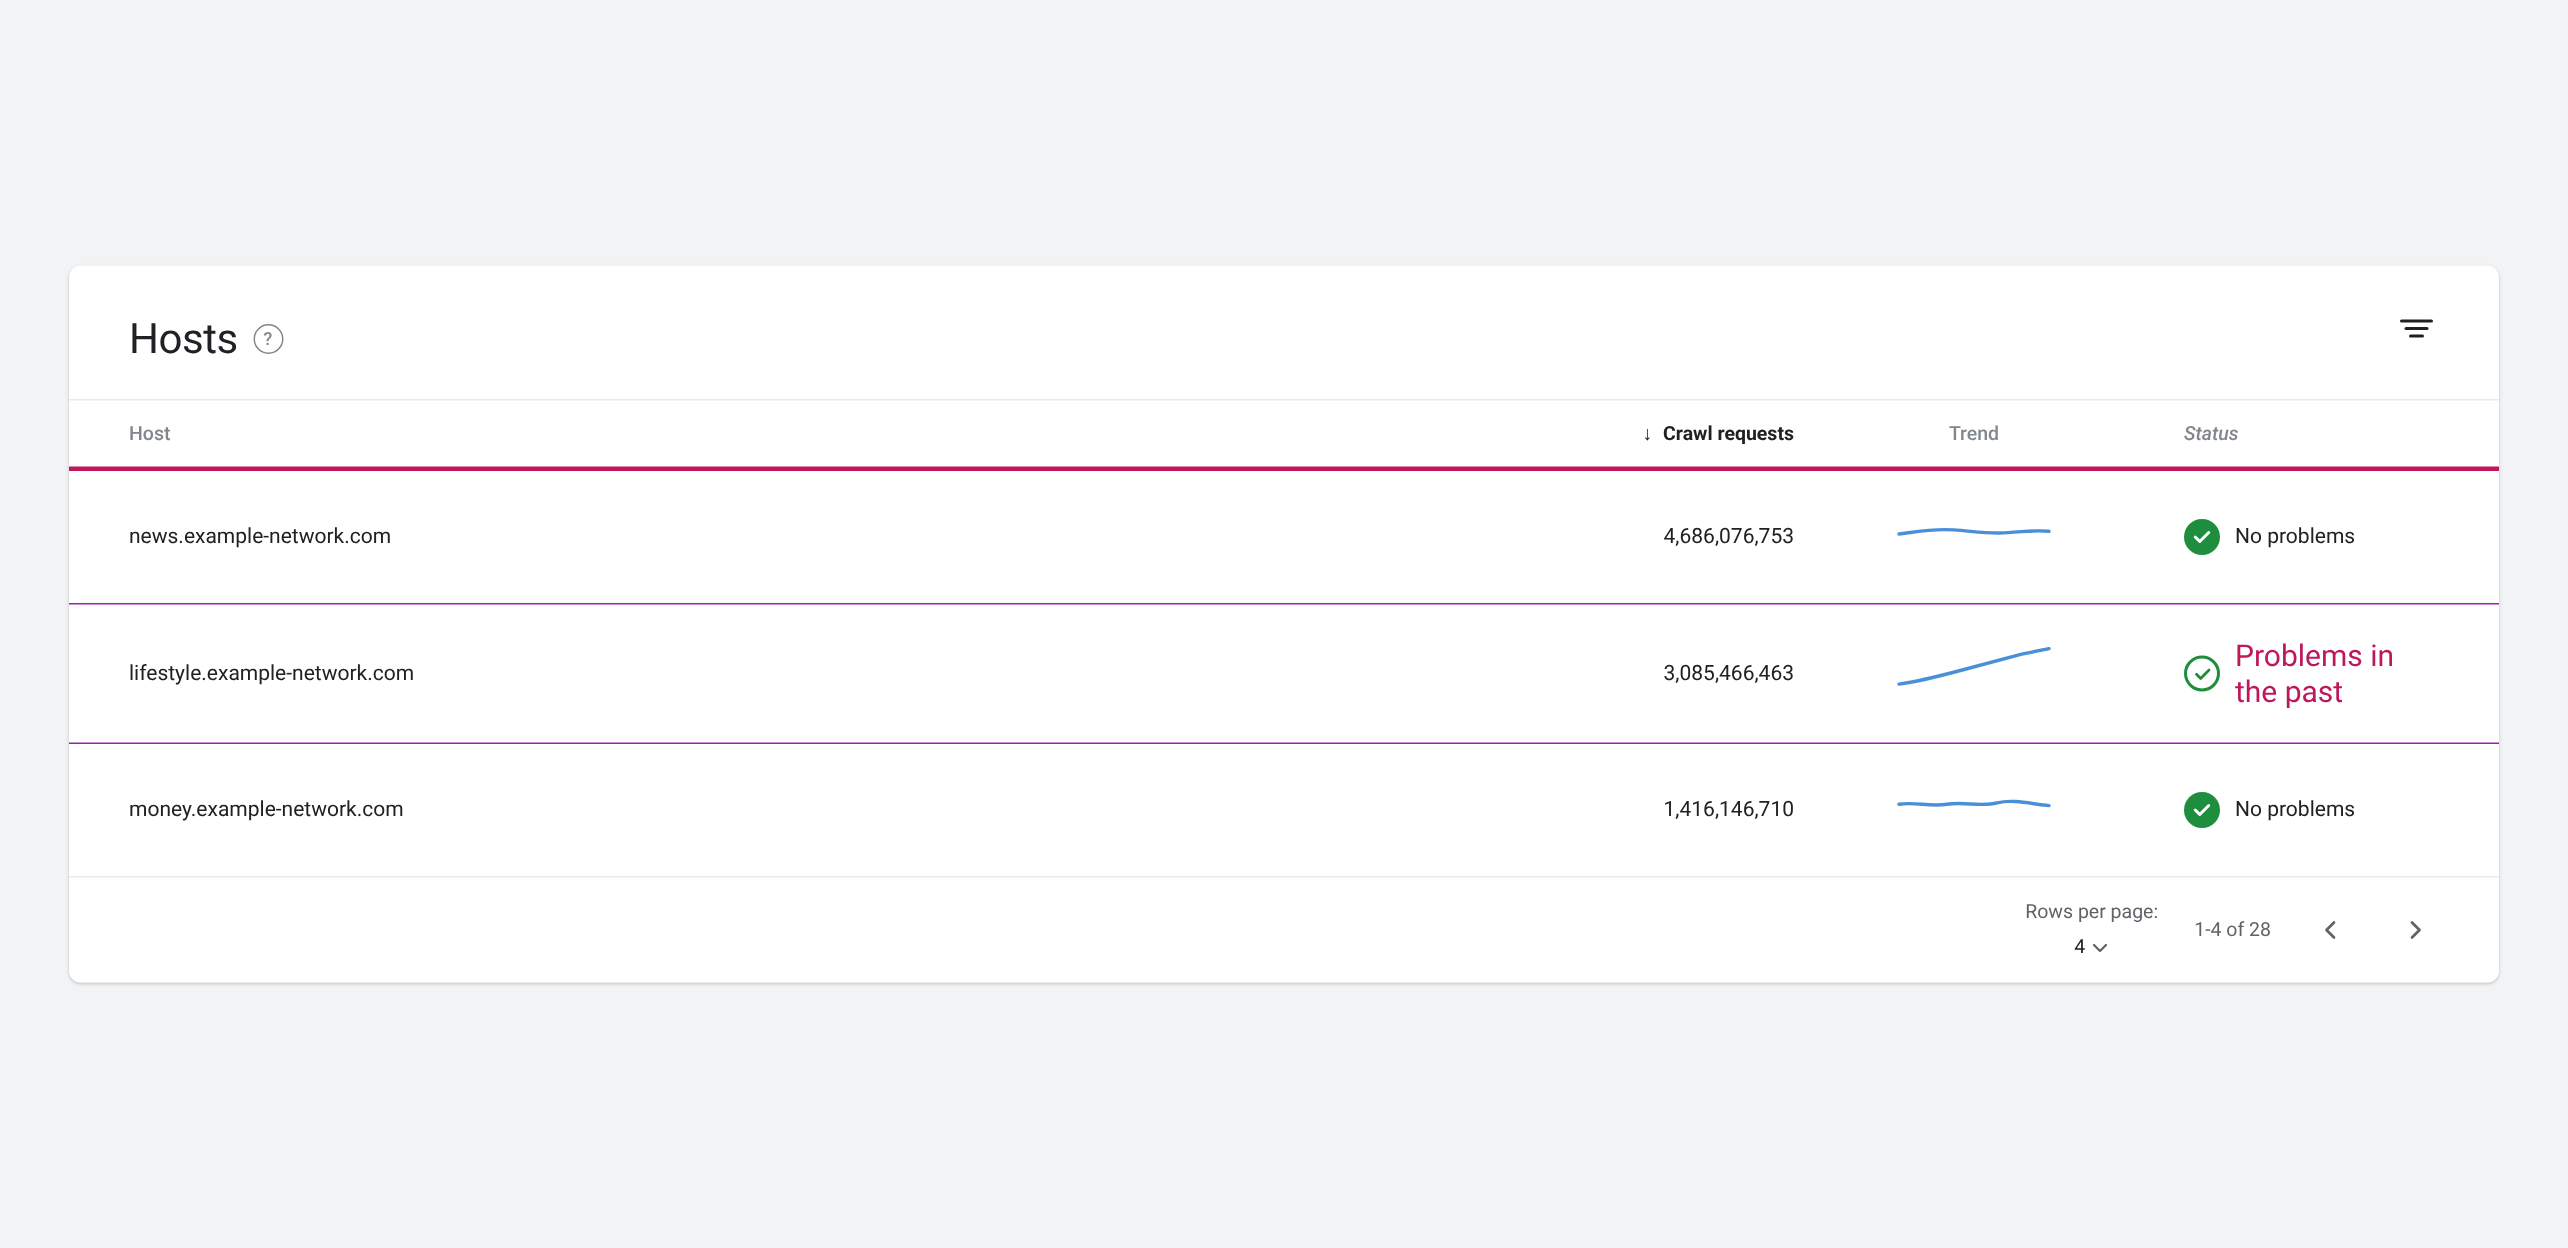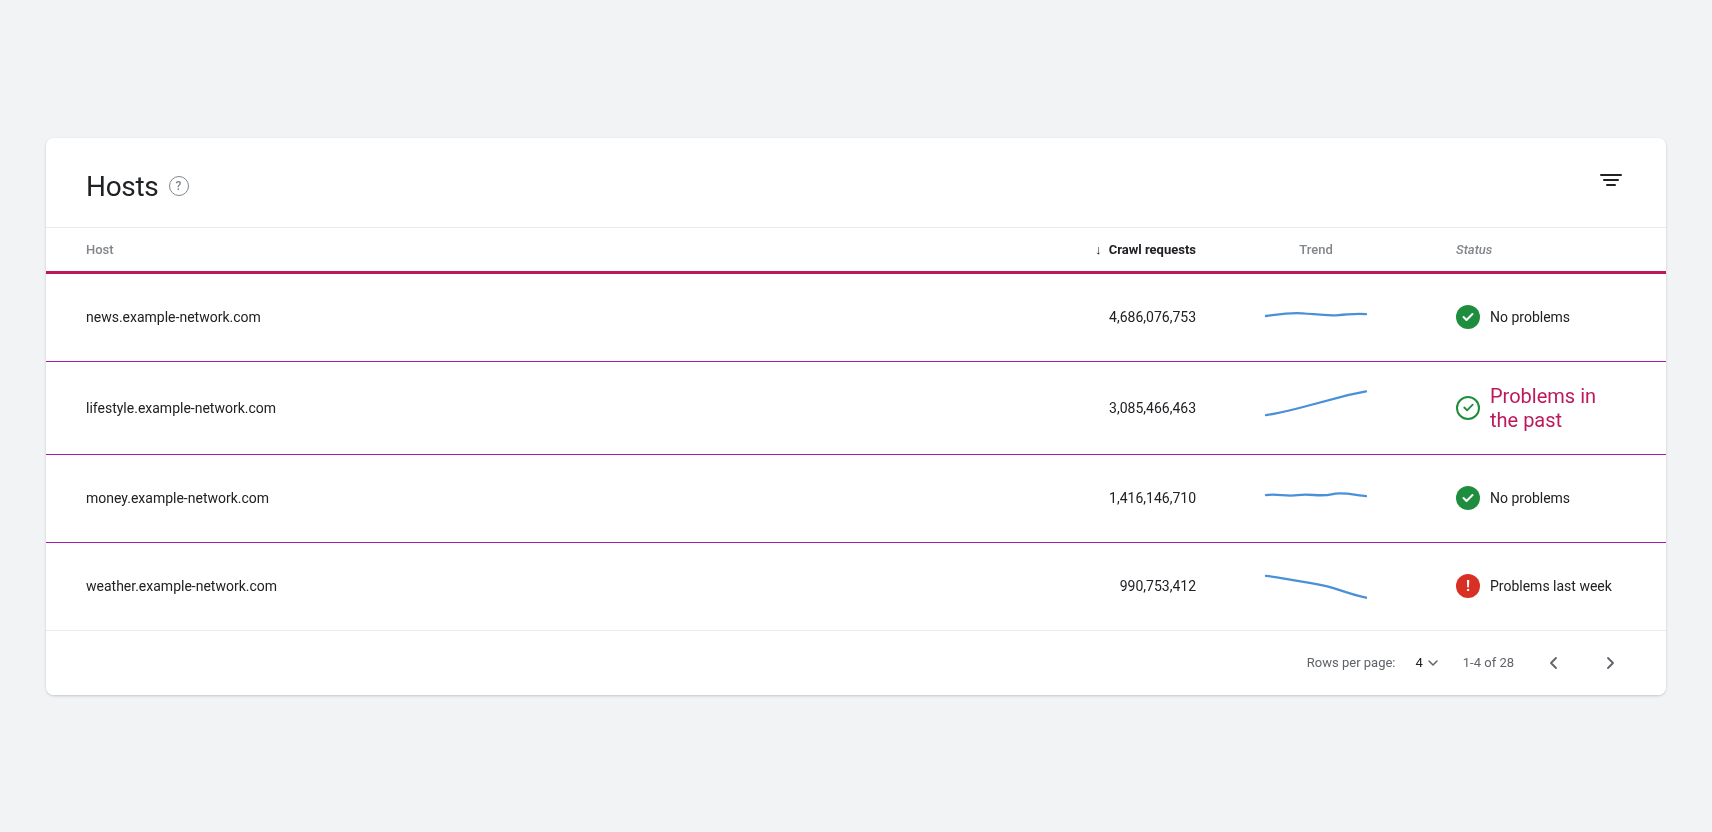--- a/index.html
+++ b/index.html
@@ -188,23 +188,24 @@
       align-items: center;
       justify-content: flex-end;
       padding: 16px 40px;
       border-top: 1px solid #e8eaed;
       gap: 24px;
       background: #fff;
     }
     .rows-per-page {
       display: flex;
       align-items: center;
-      gap: 20px;
+      gap: 8px;
       font-size: 13px;
       color: #5f6368;
+      flex-direction: column;
     }
     .rows-select {
       display: flex;
       align-items: center;
       gap: 4px;
       cursor: pointer;
       font-size: 13px;
       color: #202124;
     }
     .page-info {
@@ -311,33 +312,20 @@
             <div class="status-cell">
               <div class="status-icon-green">
                 <svg viewBox="0 0 14 14" fill="none" xmlns="http://www.w3.org/2000/svg">
                   <path d="M2.5 7L5.5 10L11.5 4" stroke="white" stroke-width="2" stroke-linecap="round" stroke-linejoin="round"></path>
                 </svg>
               </div>
               <span style="font-size: 14px; color: rgb(32, 33, 36);">No problems</span>
             </div>
           </td>
         </tr>
-        <tr>
-          <td class="col-host">weather.example-network.com</td>
-          <td class="col-crawl">990,753,412</td>
-          <td class="col-trend"><svg class="trend-line" viewBox="0 0 130 44">
-              <path d="M10,12 C22,13 34,16 48,18 C62,20 74,22 86,26 C98,30 110,34 120,36" fill="none" stroke="#4a90d9" stroke-width="2.5" stroke-linecap="round" stroke-linejoin="round"></path>
-            </svg></td>
-          <td>
-            <div class="status-cell">
-              <div class="status-icon-red">!</div>
-              <span style="font-size: 14px; color: rgb(32, 33, 36);">Problems last week</span>
-            </div>
-          </td>
-        </tr>
       </tbody>
   </table>
 
   <div class="footer">
     <div class="rows-per-page">
       <span>Rows per page:</span>
       <div class="rows-select">
         <span>4</span>
         <svg width="12" height="12" viewBox="0 0 12 12">
           <path d="M2 4l4 4 4-4" fill="none" stroke="#5f6368" stroke-width="1.5" stroke-linecap="round" stroke-linejoin="round"></path>

